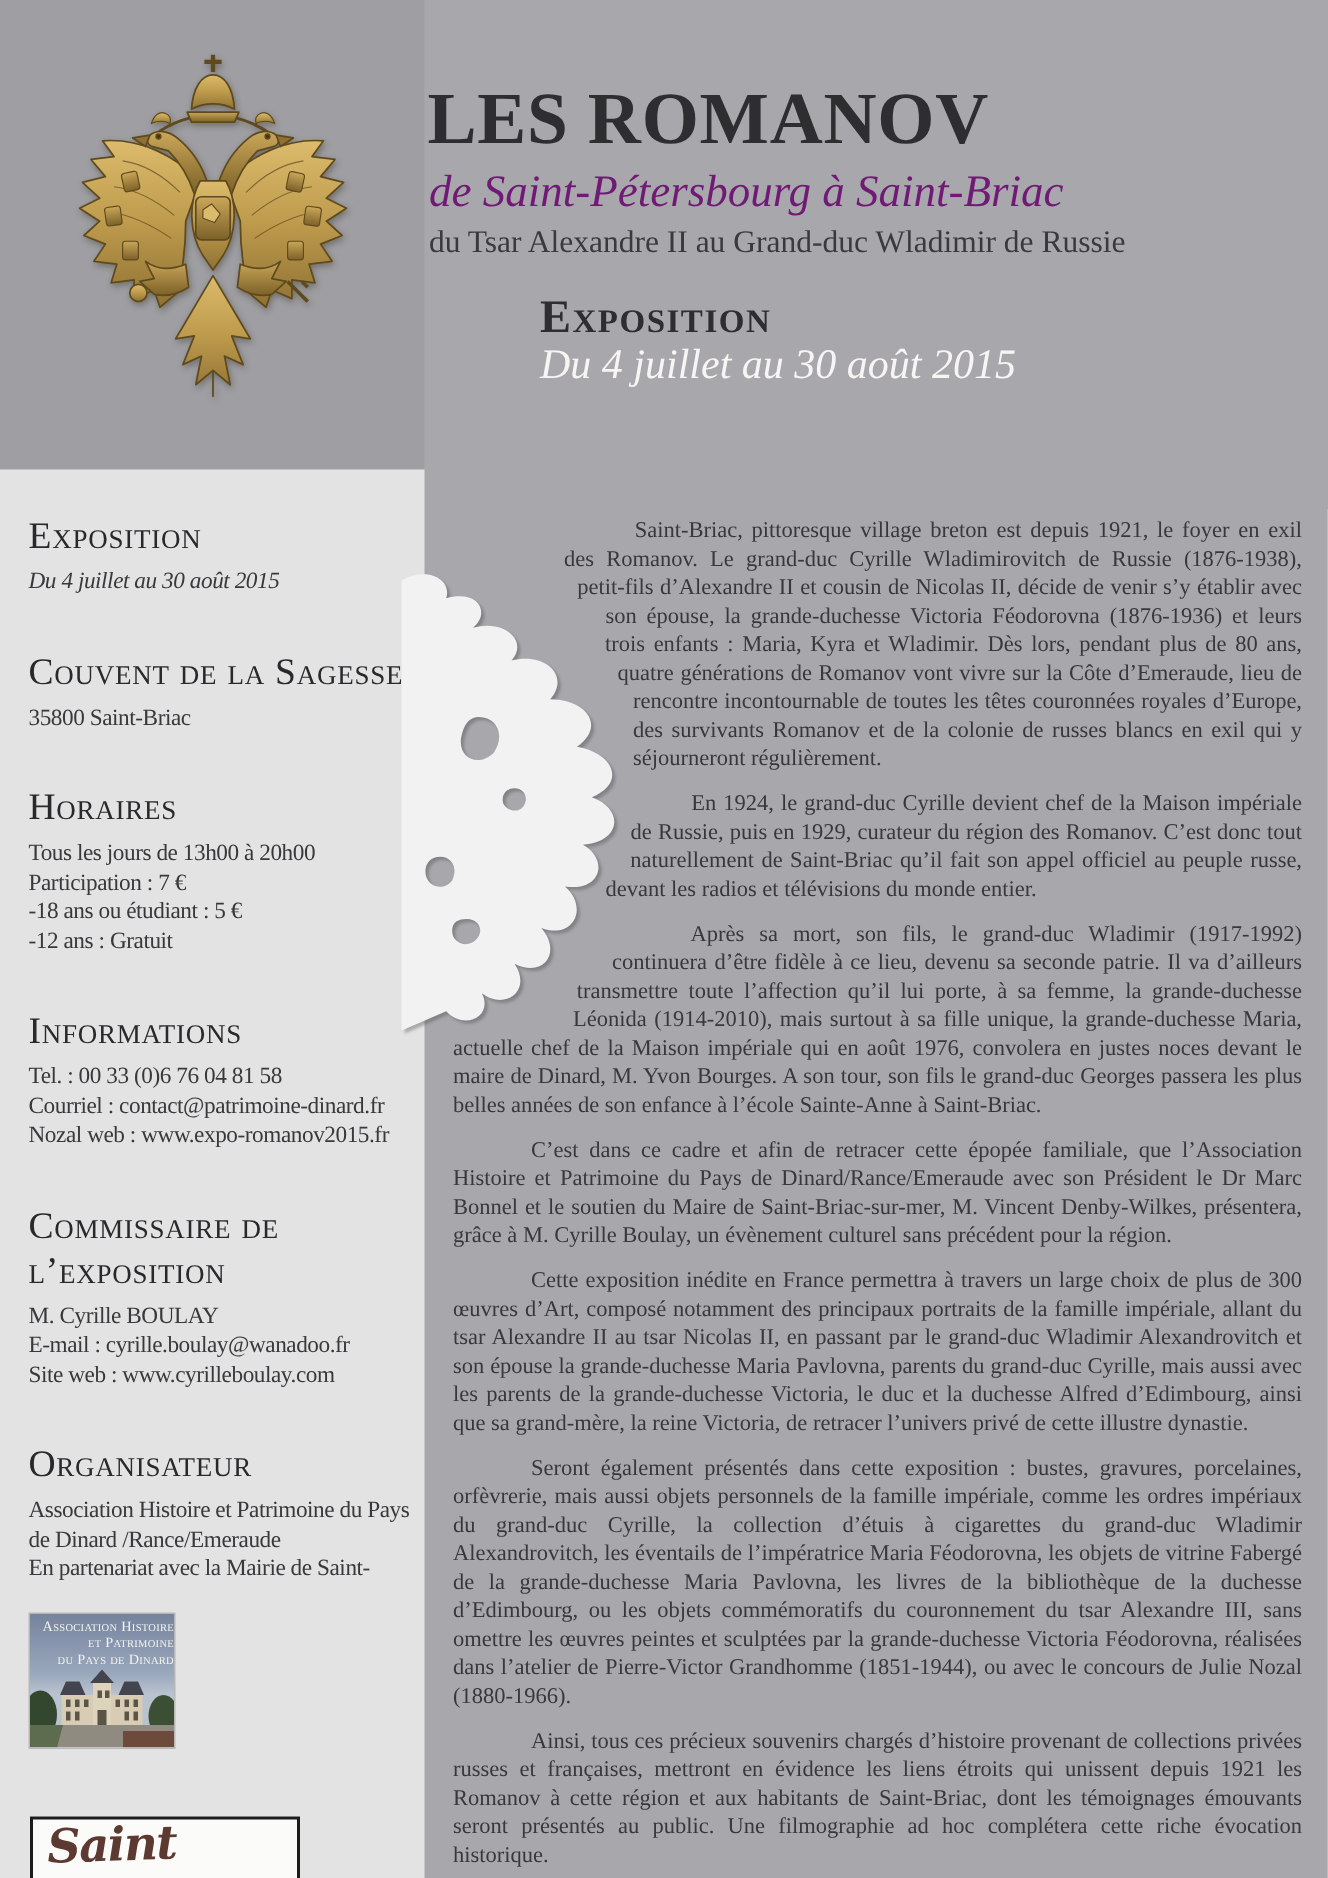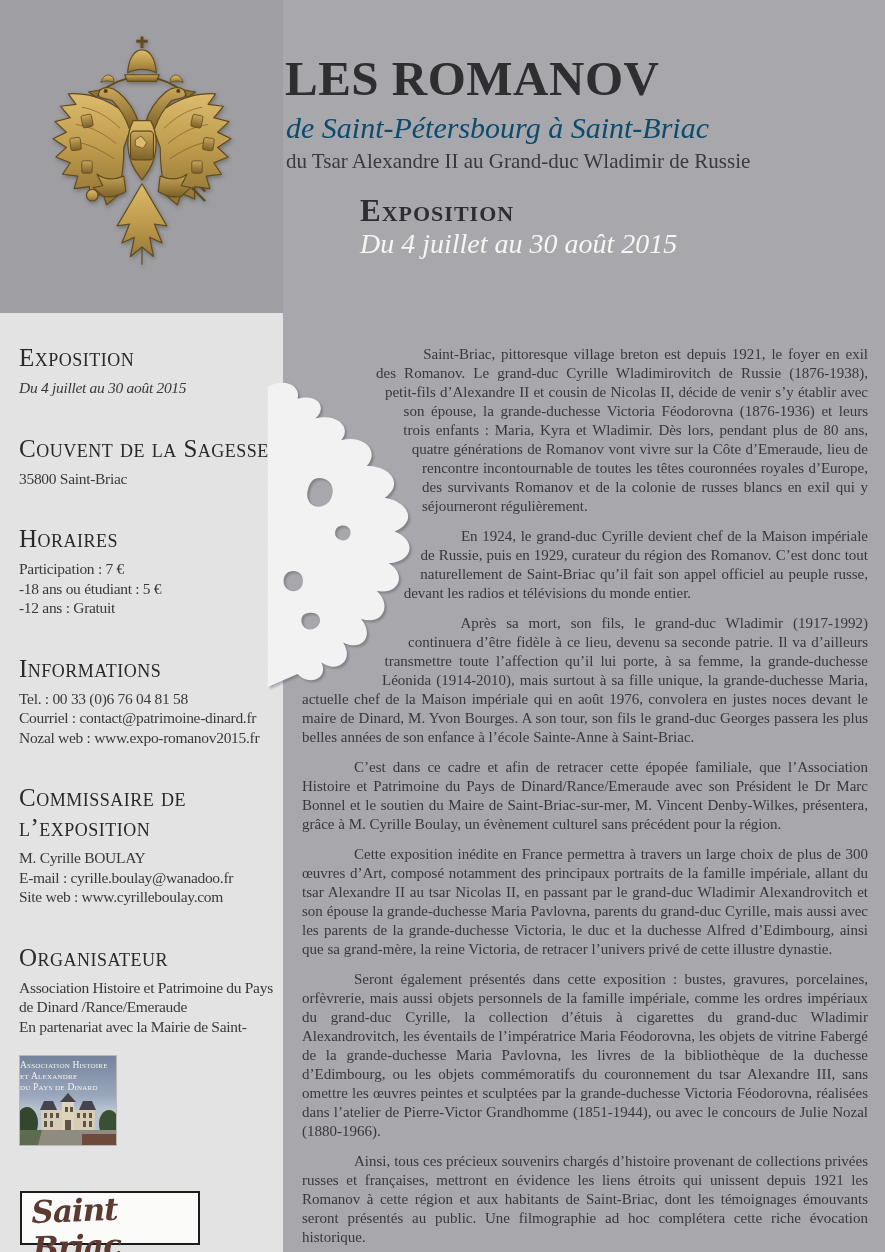--- a/index.html
+++ b/index.html
@@ -3,33 +3,33 @@
 <meta charset="utf-8">
 <style>
   html,body{margin:0;padding:0;}
   body{font-family:"Liberation Serif","DejaVu Serif",serif;}
   .page{position:relative;width:885px;height:1252px;background:#a8a8ac;overflow:hidden;padding-left:40px;}
 
   
   .emblem-panel{position:absolute;left:0;top:0;width:283px;height:313px;background:#9e9ea3;}
   .eagle{position:absolute;left:32px;top:6px;width:220px;height:302px;filter:drop-shadow(1px 2px 2px rgba(40,30,0,.35));}
   .hdr-title{position:absolute;left:285px;top:52px;font-size:49px;line-height:1.1;color:#2e2e31;letter-spacing:.5px;font-weight:bold;}
-  .hdr-sub1{position:absolute;left:286px;top:111px;font-size:30px;font-style:italic;color:#0c4a6e;}
+  .hdr-sub1{position:absolute;left:286px;top:111px;font-size:30px;font-style:italic;color:#701a75;}
   .hdr-sub2{position:absolute;left:286px;top:149px;font-size:21px;color:#3a3a3c;}
   .hdr-expo{position:absolute;left:360px;top:193px;font-size:31px;font-variant:small-caps;font-weight:bold;color:#2e2e31;letter-spacing:1px;}
   .hdr-date{position:absolute;left:360px;top:228px;font-size:28px;font-style:italic;color:#f7f6f4;}
 
   
   .sidebar{position:absolute;left:0;top:313px;width:283px;height:939px;background:#e4e3e3;box-sizing:border-box;padding:30px 6px 0 19px;color:#2f2f31;}
   .sb-sec{margin-bottom:36px;}
   .sb-h{font-variant:small-caps;font-size:25px;line-height:30px;letter-spacing:.5px;color:#29292b;margin-bottom:5px;}
   .sb-line{font-size:15.5px;line-height:19.5px;letter-spacing:-.3px;color:#39393b;}
   .sb-line.it{font-style:italic;}
   .assoc-logo{position:relative;width:96px;height:89px;margin:20px 0 0 1px;background:linear-gradient(#76839d,#9aa8bd 45%,#b9c2cf 60%);overflow:hidden;box-shadow:0 0 0 1px #b8b7b7;}
-  .assoc-text{position:absolute;left:0;top:4px;width:100%;text-align:left;color:#f4f3ef;font-variant:small-caps;font-size:9.5px;line-height:11px;letter-spacing:.2px;}
+  .assoc-text{position:absolute;left:0;top:4px;width:100%;text-align:right;color:#f4f3ef;font-variant:small-caps;font-size:9.5px;line-height:11px;letter-spacing:.2px;}
   .assoc-svg{position:absolute;left:0;bottom:0;width:96px;height:52px;}
   .sb-logo{position:relative;width:176px;height:50px;margin:46px 0 0 1px;background:#fbfbf9;border:2px solid #1c1c1c;}
   .sb-name{position:absolute;left:10px;top:-2px;font-size:31px;font-style:italic;font-weight:bold;color:#5c3a32;transform:rotate(-2deg);letter-spacing:-1px;font-family:"DejaVu Serif",serif;}
 
   
   .content{position:absolute;left:283px;top:313px;width:602px;box-sizing:border-box;padding:6px 17px 0 19px;margin-top:26px;}
   .content p{margin:0 0 11px 0;font-size:15px;line-height:19px;text-align:justify;color:#38383a;text-indent:52px;}
   .blob-float{float:left;width:120px;height:302px;margin-top:34px;shape-outside:polygon(0 0,30% 0,55% 8%,45% 14%,78% 22%,60% 28%,95% 38%,100% 48%,70% 55%,92% 65%,65% 75%,82% 85%,55% 92%,60% 100%,0 100%);shape-margin:8px;}
   .blob{position:absolute;left:-16px;top:36px;width:160px;height:312px;z-index:1;filter:drop-shadow(2px 2px 1px rgba(60,60,65,.35));}
   .content p{position:relative;z-index:2;}
@@ -101,20 +101,21 @@
       <div class="sb-line it">Du 4 juillet au 30 août 2015</div>
     </section>
 
     <section class="sb-sec">
       <div class="sb-h">Couvent de la Sagesse</div>
       <div class="sb-line">35800 Saint-Briac</div>
     </section>
 
     <section class="sb-sec">
       <div class="sb-h">Horaires</div>
+      <div class="sb-line">Tous les jours de 13h00 à 20h00</div>
       <div class="sb-line">Participation : 7 €</div>
       <div class="sb-line">-18 ans ou étudiant : 5 €</div>
       <div class="sb-line">-12 ans : Gratuit</div>
     </section>
 
     <section class="sb-sec">
       <div class="sb-h">Informations</div>
       <div class="sb-line">Tel. : 00 33 (0)6 76 04 81 58</div>
       <div class="sb-line">Courriel : contact@patrimoine-dinard.fr</div>
       <div class="sb-line">Nozal web : www.expo-romanov2015.fr</div>
@@ -129,21 +130,21 @@
 
     <section class="sb-sec" style="margin-bottom:0;">
       <div class="sb-h">Organisateur</div>
       <div class="sb-line">Association Histoire et Patrimoine du Pays de Dinard /Rance/Emeraude</div>
       <div class="sb-line">En partenariat avec la Mairie de Saint-</div>
     </section>
 
     <div class="assoc-logo">
       <div class="assoc-text">
         <div>Association Histoire</div>
-        <div>et Alexandre</div>
+        <div>et Patrimoine</div>
         <div>du Pays de Dinard</div>
       </div>
       <svg class="assoc-svg" viewBox="0 0 96 52" xmlns="http://www.w3.org/2000/svg">
         <ellipse cx="7" cy="30" rx="11" ry="16" fill="#33462e"></ellipse>
         <ellipse cx="89" cy="31" rx="10" ry="14" fill="#3a4f33"></ellipse>
         <rect x="21" y="17" width="54" height="20" fill="#d8cdb4"></rect>
         <rect x="42" y="8" width="12" height="29" fill="#ded3bb"></rect>
         <path d="M40 9h16l-8-9z" fill="#44444e"></path>
         <path d="M20 17h17l-4-9h-9z" fill="#44444e"></path>
         <path d="M59 17h17l-4-9h-9z" fill="#44444e"></path>

